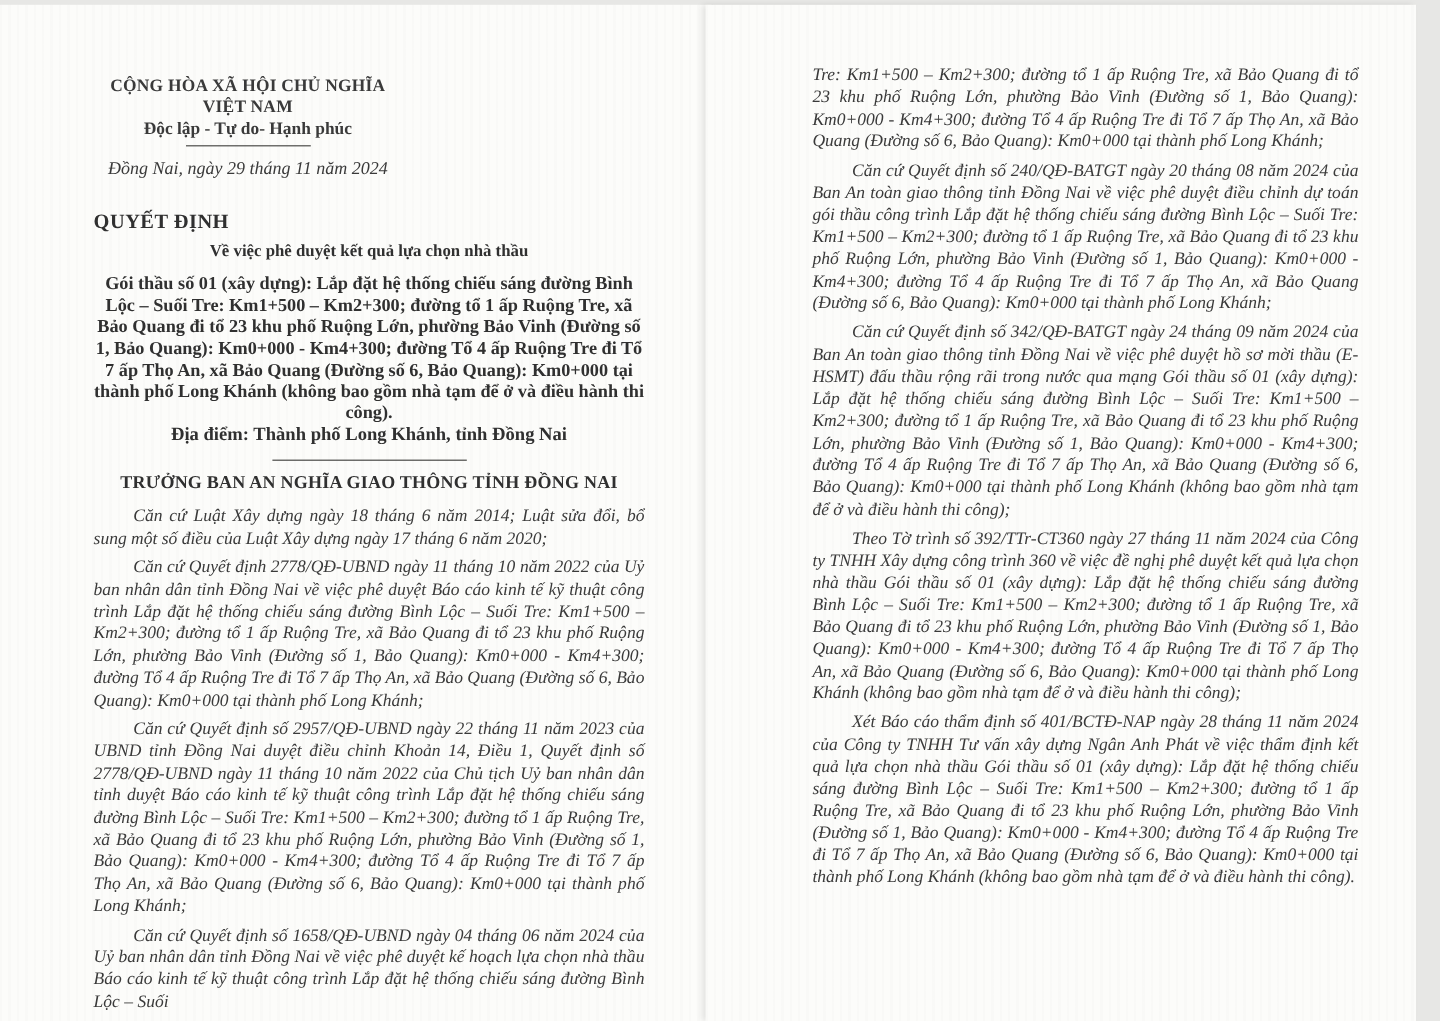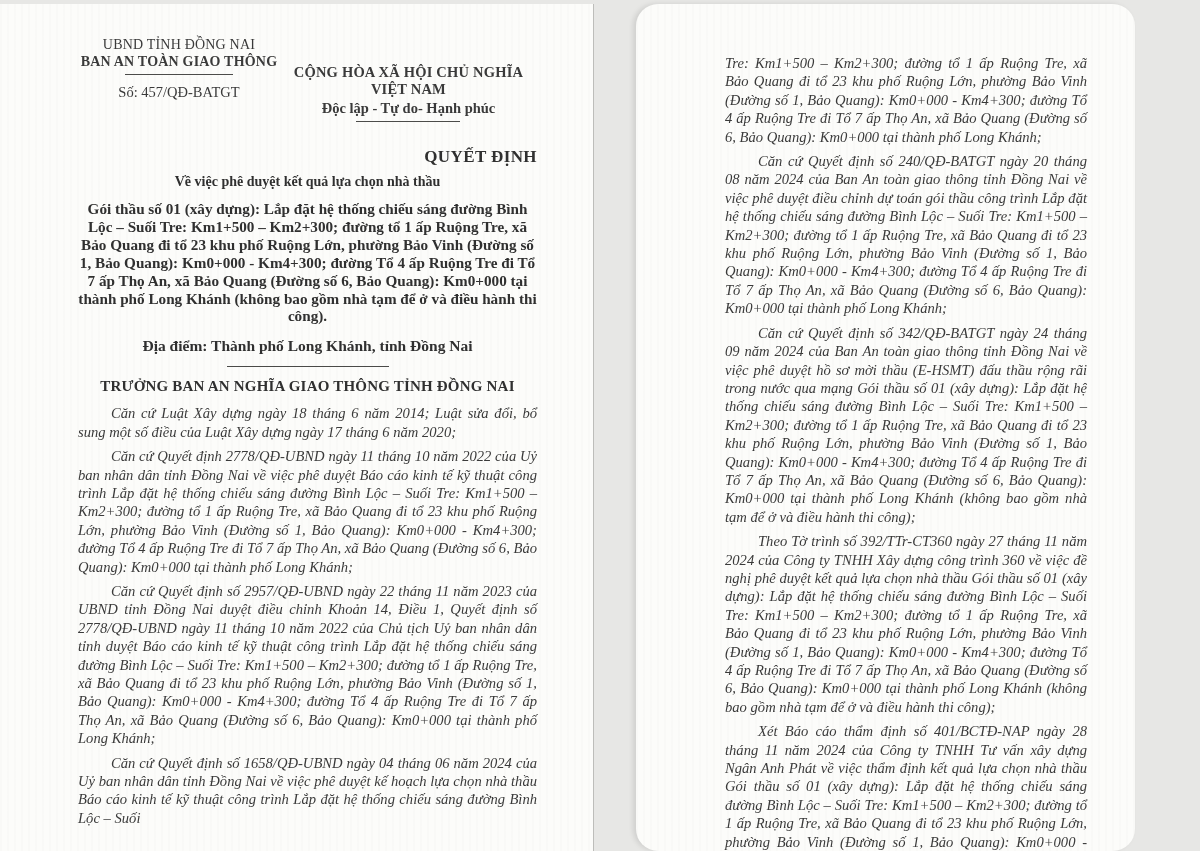--- a/index.html
+++ b/index.html
@@ -17,45 +17,44 @@
     background: #fcfcfa;
     background-image: repeating-linear-gradient(90deg, rgba(0,0,0,0.012) 0 2px, rgba(0,0,0,0) 2px 7px);
     box-sizing: border-box;
   }
   .page1 {
     left: 0; width: 594px;
     border-right: 1px solid #bdbdba;
     padding: 33px 56px 0 78px;
   }
   .page2 {
-    left: 636px; width: 499px;
+    left: 588px; width: 592px;
     padding: 50px 48px 0 89px;
     box-shadow: -3px 0 5px rgba(0,0,0,0.10);
-    border-radius: 22px;
   }
 
   .header { display: flex; }
   .org  { width: 44%; text-align: center; }
   .nat  { width: 56%; text-align: center; margin-top: 27px; }
 
   .org-l1 { font-size: 14px; letter-spacing: 0.2px; }
   .org-l2 { font-size: 14px; font-weight: bold; margin-top: 1px; letter-spacing: 0.2px; }
   .rule   { height: 1px; background: #4c4c4a; }
   .rule-org { width: 108px; margin: 4px auto 0; }
   .org-num  { font-size: 14.5px; margin-top: 9px; }
 
   .nat-l1 { font-size: 14.5px; font-weight: bold; letter-spacing: 0.2px; }
   .nat-l2 { font-size: 14.5px; font-weight: bold; margin-top: 2px; text-align: center; }
   .rule-nat { width: 104px; margin: 4px auto 0; }
   .nat-date { font-size: 15px; font-style: italic; margin-top: 11px; }
 
-  .title    { text-align: right; font-weight: bold; font-size: 17px; margin-top: 25px; letter-spacing: 0.4px; color: #303030; }
+  .title    { text-align: left; font-weight: bold; font-size: 17px; margin-top: 25px; letter-spacing: 0.4px; color: #303030; }
   .subtitle { text-align: center; font-weight: bold; font-size: 14px; margin-top: 7px; color: #303030; }
   .package  { text-align: center; font-weight: bold; font-size: 15.2px; line-height: 17.9px; margin-top: 10px; color: #303030; }
-  .location { text-align: center; font-weight: bold; font-size: 15.5px; margin-top: 12px; color: #303030; }
+  .location { text-align: center; font-weight: bold; font-size: 15.5px; margin-top: 1px; color: #303030; }
   .midrule  { width: 162px; height: 1px; background: #4a4a48; margin: 11px auto 0; }
   .authority{ text-align: center; font-weight: bold; font-size: 15px; margin-top: 11px; letter-spacing: 0.2px; color: #303030; }
 
   .para {
     font-style: italic;
     font-size: 14.6px;
     line-height: 18.4px;
     text-align: justify;
     text-indent: 33px;
     margin: 6px 0 0 0;
@@ -65,30 +64,25 @@
 
   .closing { text-align: center; font-weight: bold; font-size: 16px; margin-top: 13px; letter-spacing: 0.4px; color: #303030; }
 </style>
 </head>
 <body>
 
 <div class="spread">
 
   <div class="page page1">
     <div class="header">
-      <div class="org">
-        <div class="org-l1">UBND TỈNH ĐỒNG NAI</div>
-        <div class="org-l2">BAN AN TOÀN GIAO THÔNG</div>
-        <div class="rule rule-org"></div>
-        <div class="org-num">Số: 457/QĐ-BATGT</div>
-      </div>
       <div class="nat">
         <div class="nat-l1">CỘNG HÒA XÃ HỘI CHỦ NGHĨA VIỆT NAM</div>
         <div class="nat-l2">Độc lập - Tự do- Hạnh phúc</div>
         <div class="rule rule-nat"></div>
+        <div class="nat-date">Đồng Nai, ngày 29 tháng 11 năm 2024</div>
       </div>
     </div>
 
     <div class="title">QUYẾT ĐỊNH</div>
     <div class="subtitle">Về việc phê duyệt kết quả lựa chọn nhà thầu</div>
     <div class="package">Gói thầu số 01 (xây dựng): Lắp đặt hệ thống chiếu sáng đường Bình Lộc – Suối Tre: Km1+500 – Km2+300; đường tổ 1 ấp Ruộng Tre, xã Bảo Quang đi tổ 23 khu phố Ruộng Lớn, phường Bảo Vinh (Đường số 1, Bảo Quang): Km0+000 - Km4+300; đường Tổ 4 ấp Ruộng Tre đi Tổ 7 ấp Thọ An, xã Bảo Quang (Đường số 6, Bảo Quang): Km0+000 tại thành phố Long Khánh (không bao gồm nhà tạm để ở và điều hành thi công).</div>
     <div class="location">Địa điểm: Thành phố Long Khánh, tỉnh Đồng Nai</div>
     <div class="midrule"></div>
     <div class="authority">TRƯỞNG BAN AN NGHĨA GIAO THÔNG TỈNH ĐỒNG NAI</div>
 

